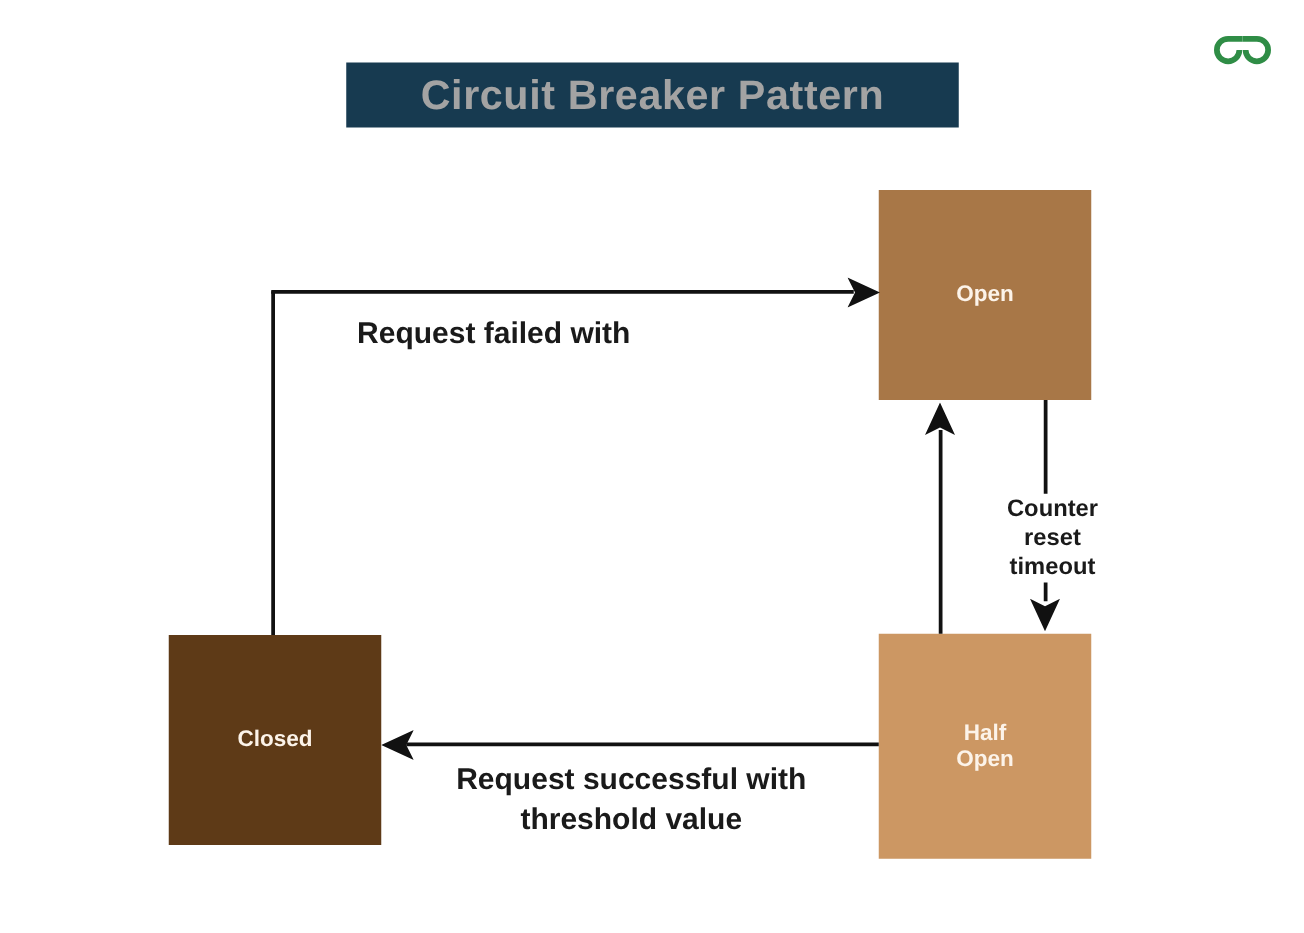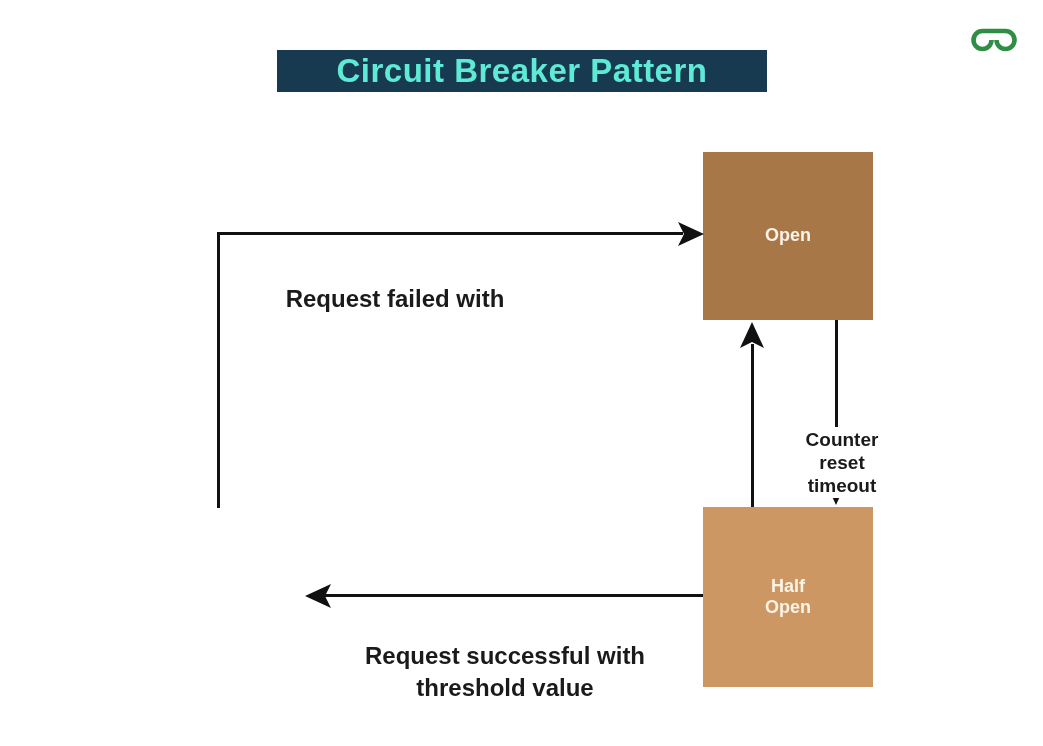--- a/index.html
+++ b/index.html
@@ -8,24 +8,24 @@
     width: 1043px;
     height: 746px;
     background: #ffffff;
     font-family: "Liberation Sans", sans-serif;
     overflow: hidden;
   }
   
   .title-banner {
     position: absolute;
     left: 277px; top: 50px;
-    width: 490px; height: 42px;
+    width: 490px; height: 52px;
     background: #173A50;
     display: flex; align-items: center; justify-content: center;
-    color: #5eead4;
+    color: #a3a3a3;
     font-size: 33px;
     font-weight: 700;
     letter-spacing: 0.5px;
   }
   
   .logo {
     position: absolute;
     left: 968px; top: 24px;
     width: 52px; height: 28px;
   }
@@ -57,21 +57,20 @@
   .ah-left  { left: 305px; top: 583px; }
   .ah-up    { left: 739px; top: 322px; }
   .ah-down  { left: 823px; top: 479px; }
   .ahead polygon { fill: #111111; }
   
   .t-label {
     position: absolute;
     color: #1A1A1A;
     font-weight: 700;
     text-align: center;
-    margin-top: 32px;
   }
   .t-big { font-size: 24px; line-height: 32px; }
   .t-small { font-size: 19px; line-height: 23px; background: #ffffff; padding: 1px 0; }
   .lbl-c2o { left: 227px; top: 251px; width: 336px; }
   .lbl-h2c { left: 337px; top: 608px; width: 336px; }
   .lbl-h2o { left: 688px; top: 363px; width: 120px; }
   .lbl-o2h { left: 782px; top: 395px; width: 120px; }
   .t-line { display: block; }
 </style>
 </head>
@@ -87,20 +86,23 @@
   </svg>
 
   <div class="title-banner">
     <span>Circuit Breaker Pattern</span>
   </div>
 
   <div class="state-box box-open">
     <span>Open</span>
   </div>
 
+  <div class="state-box box-closed">
+    <span>Closed</span>
+  </div>
 
   <div class="state-box box-half">
     <span class="t-line">Half</span>
     <span class="t-line">Open</span>
   </div>
 
   <div class="aline l-c2o-v"></div>
   <div class="aline l-c2o-h"></div>
   <svg class="ahead ah-right" width="26" height="26" viewBox="0 0 26 26">
     <polygon points="0,1 26,13 0,25 6,13"></polygon>

